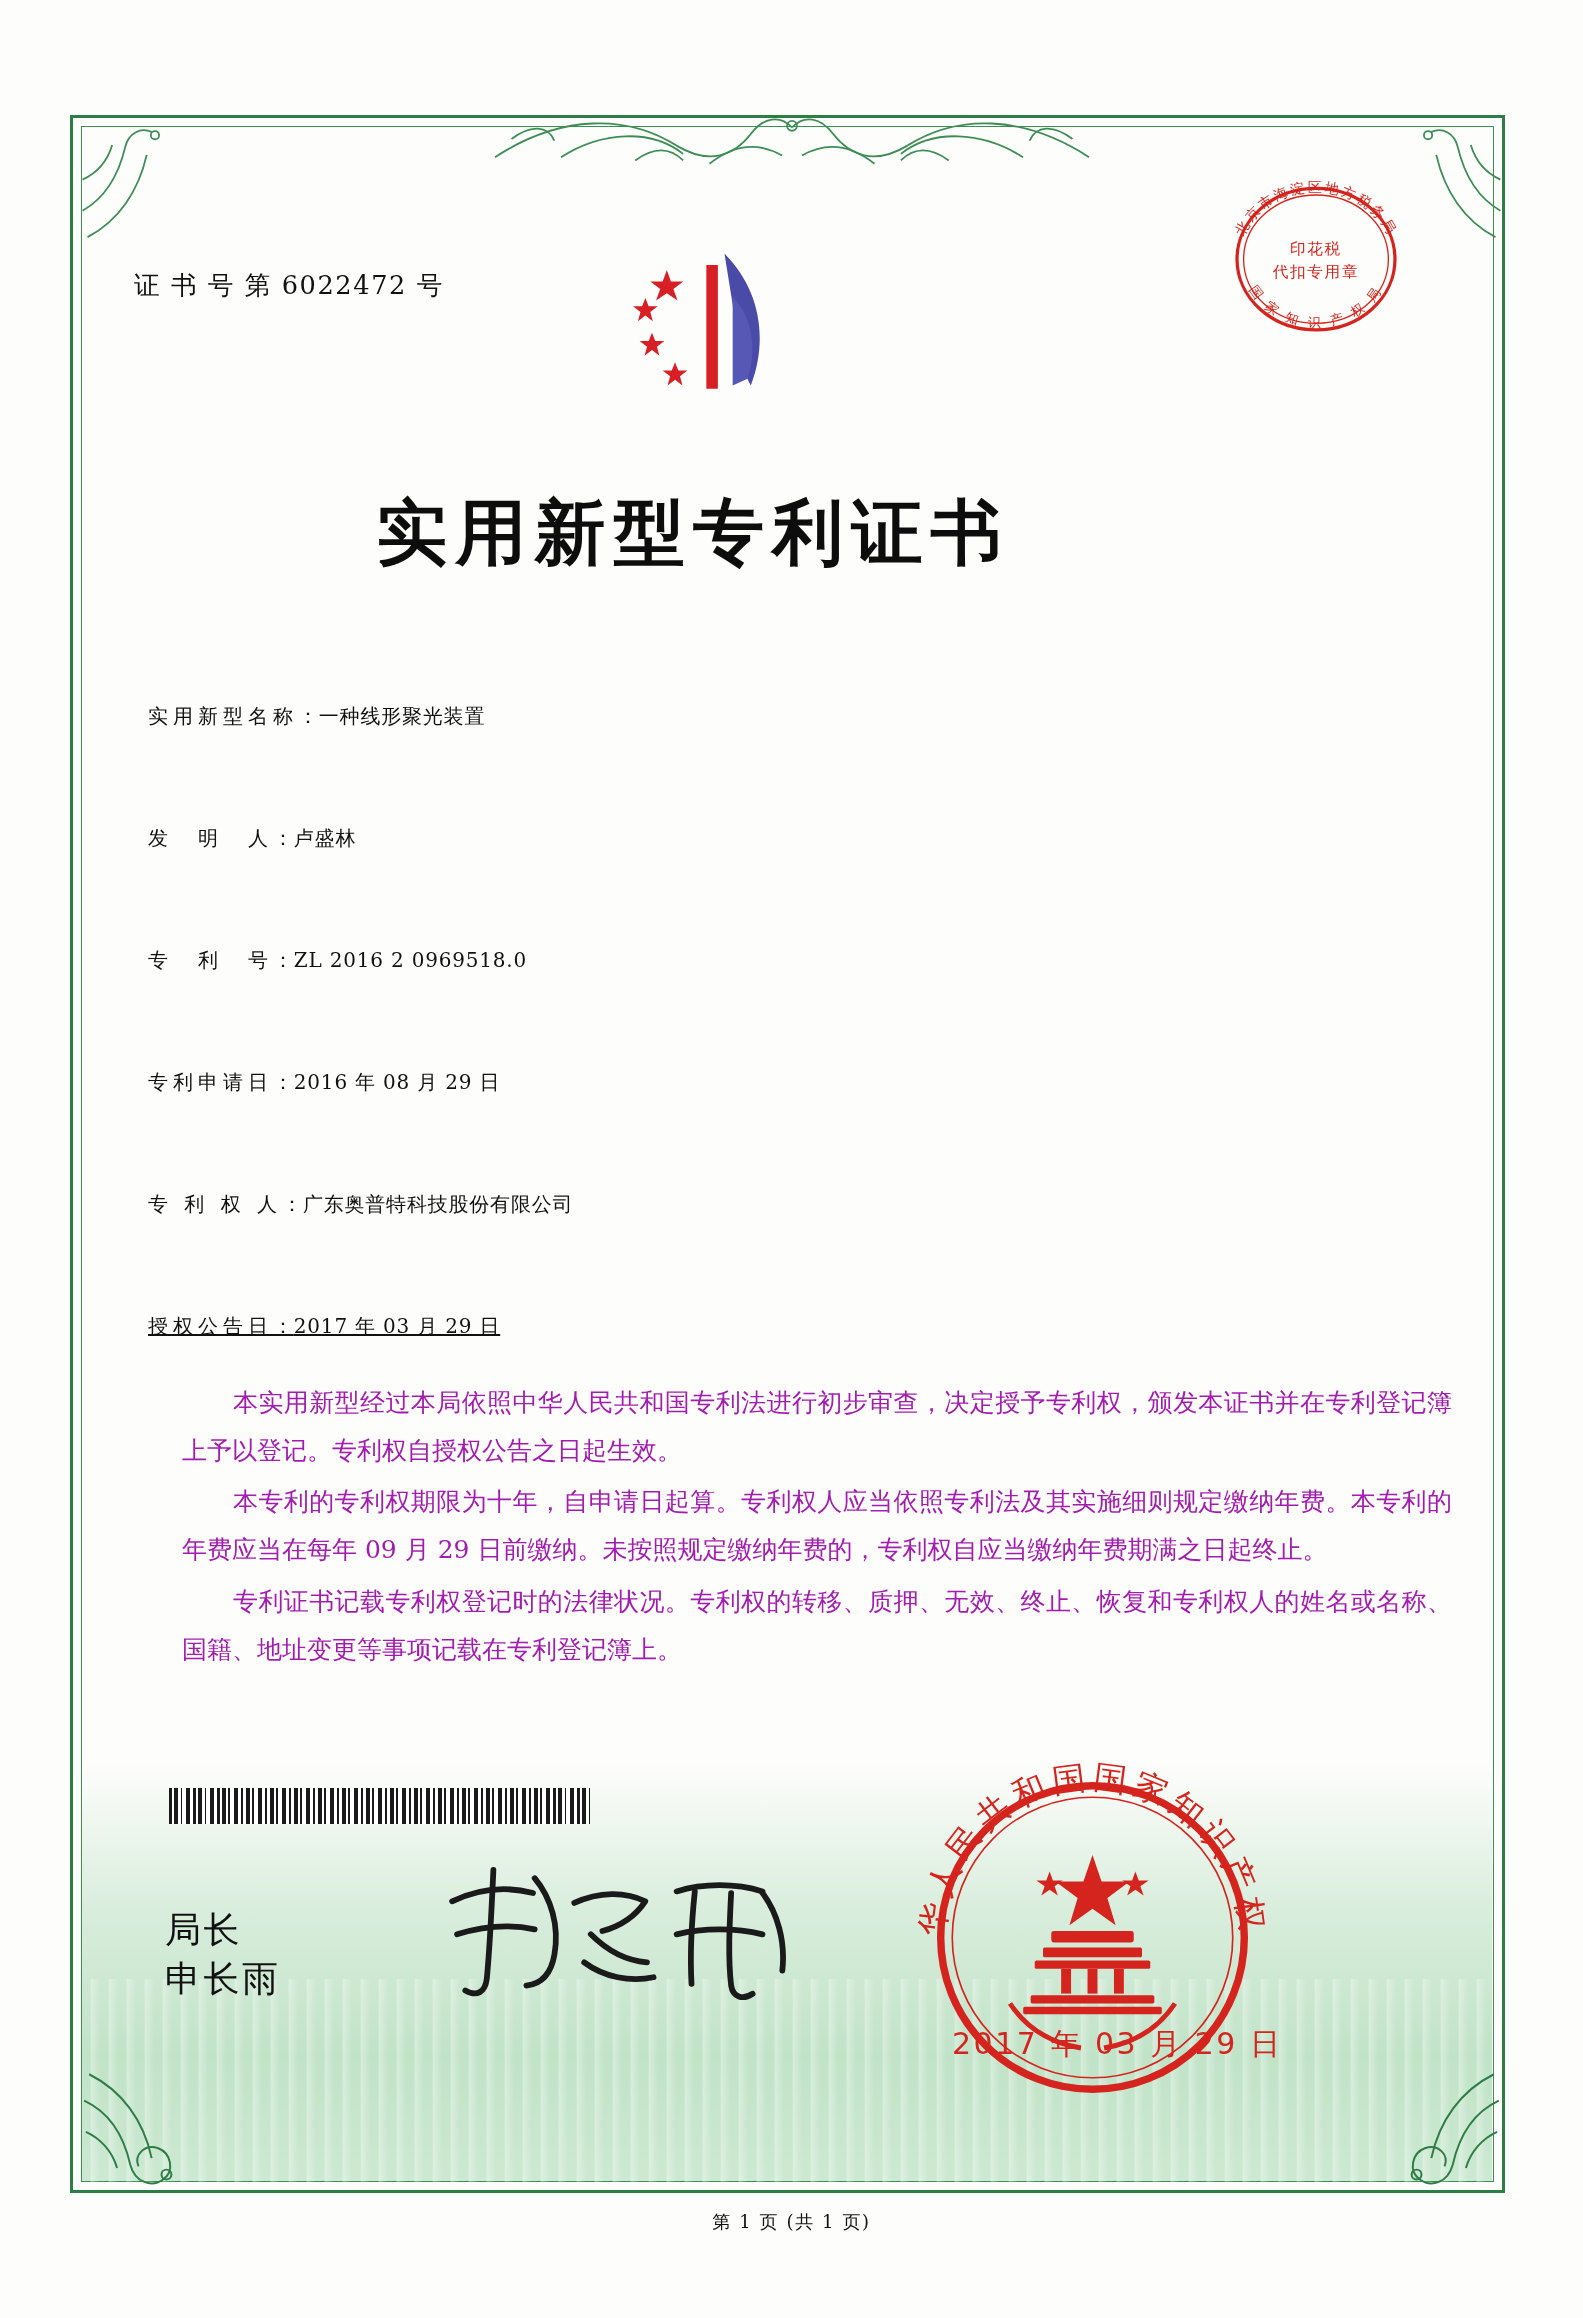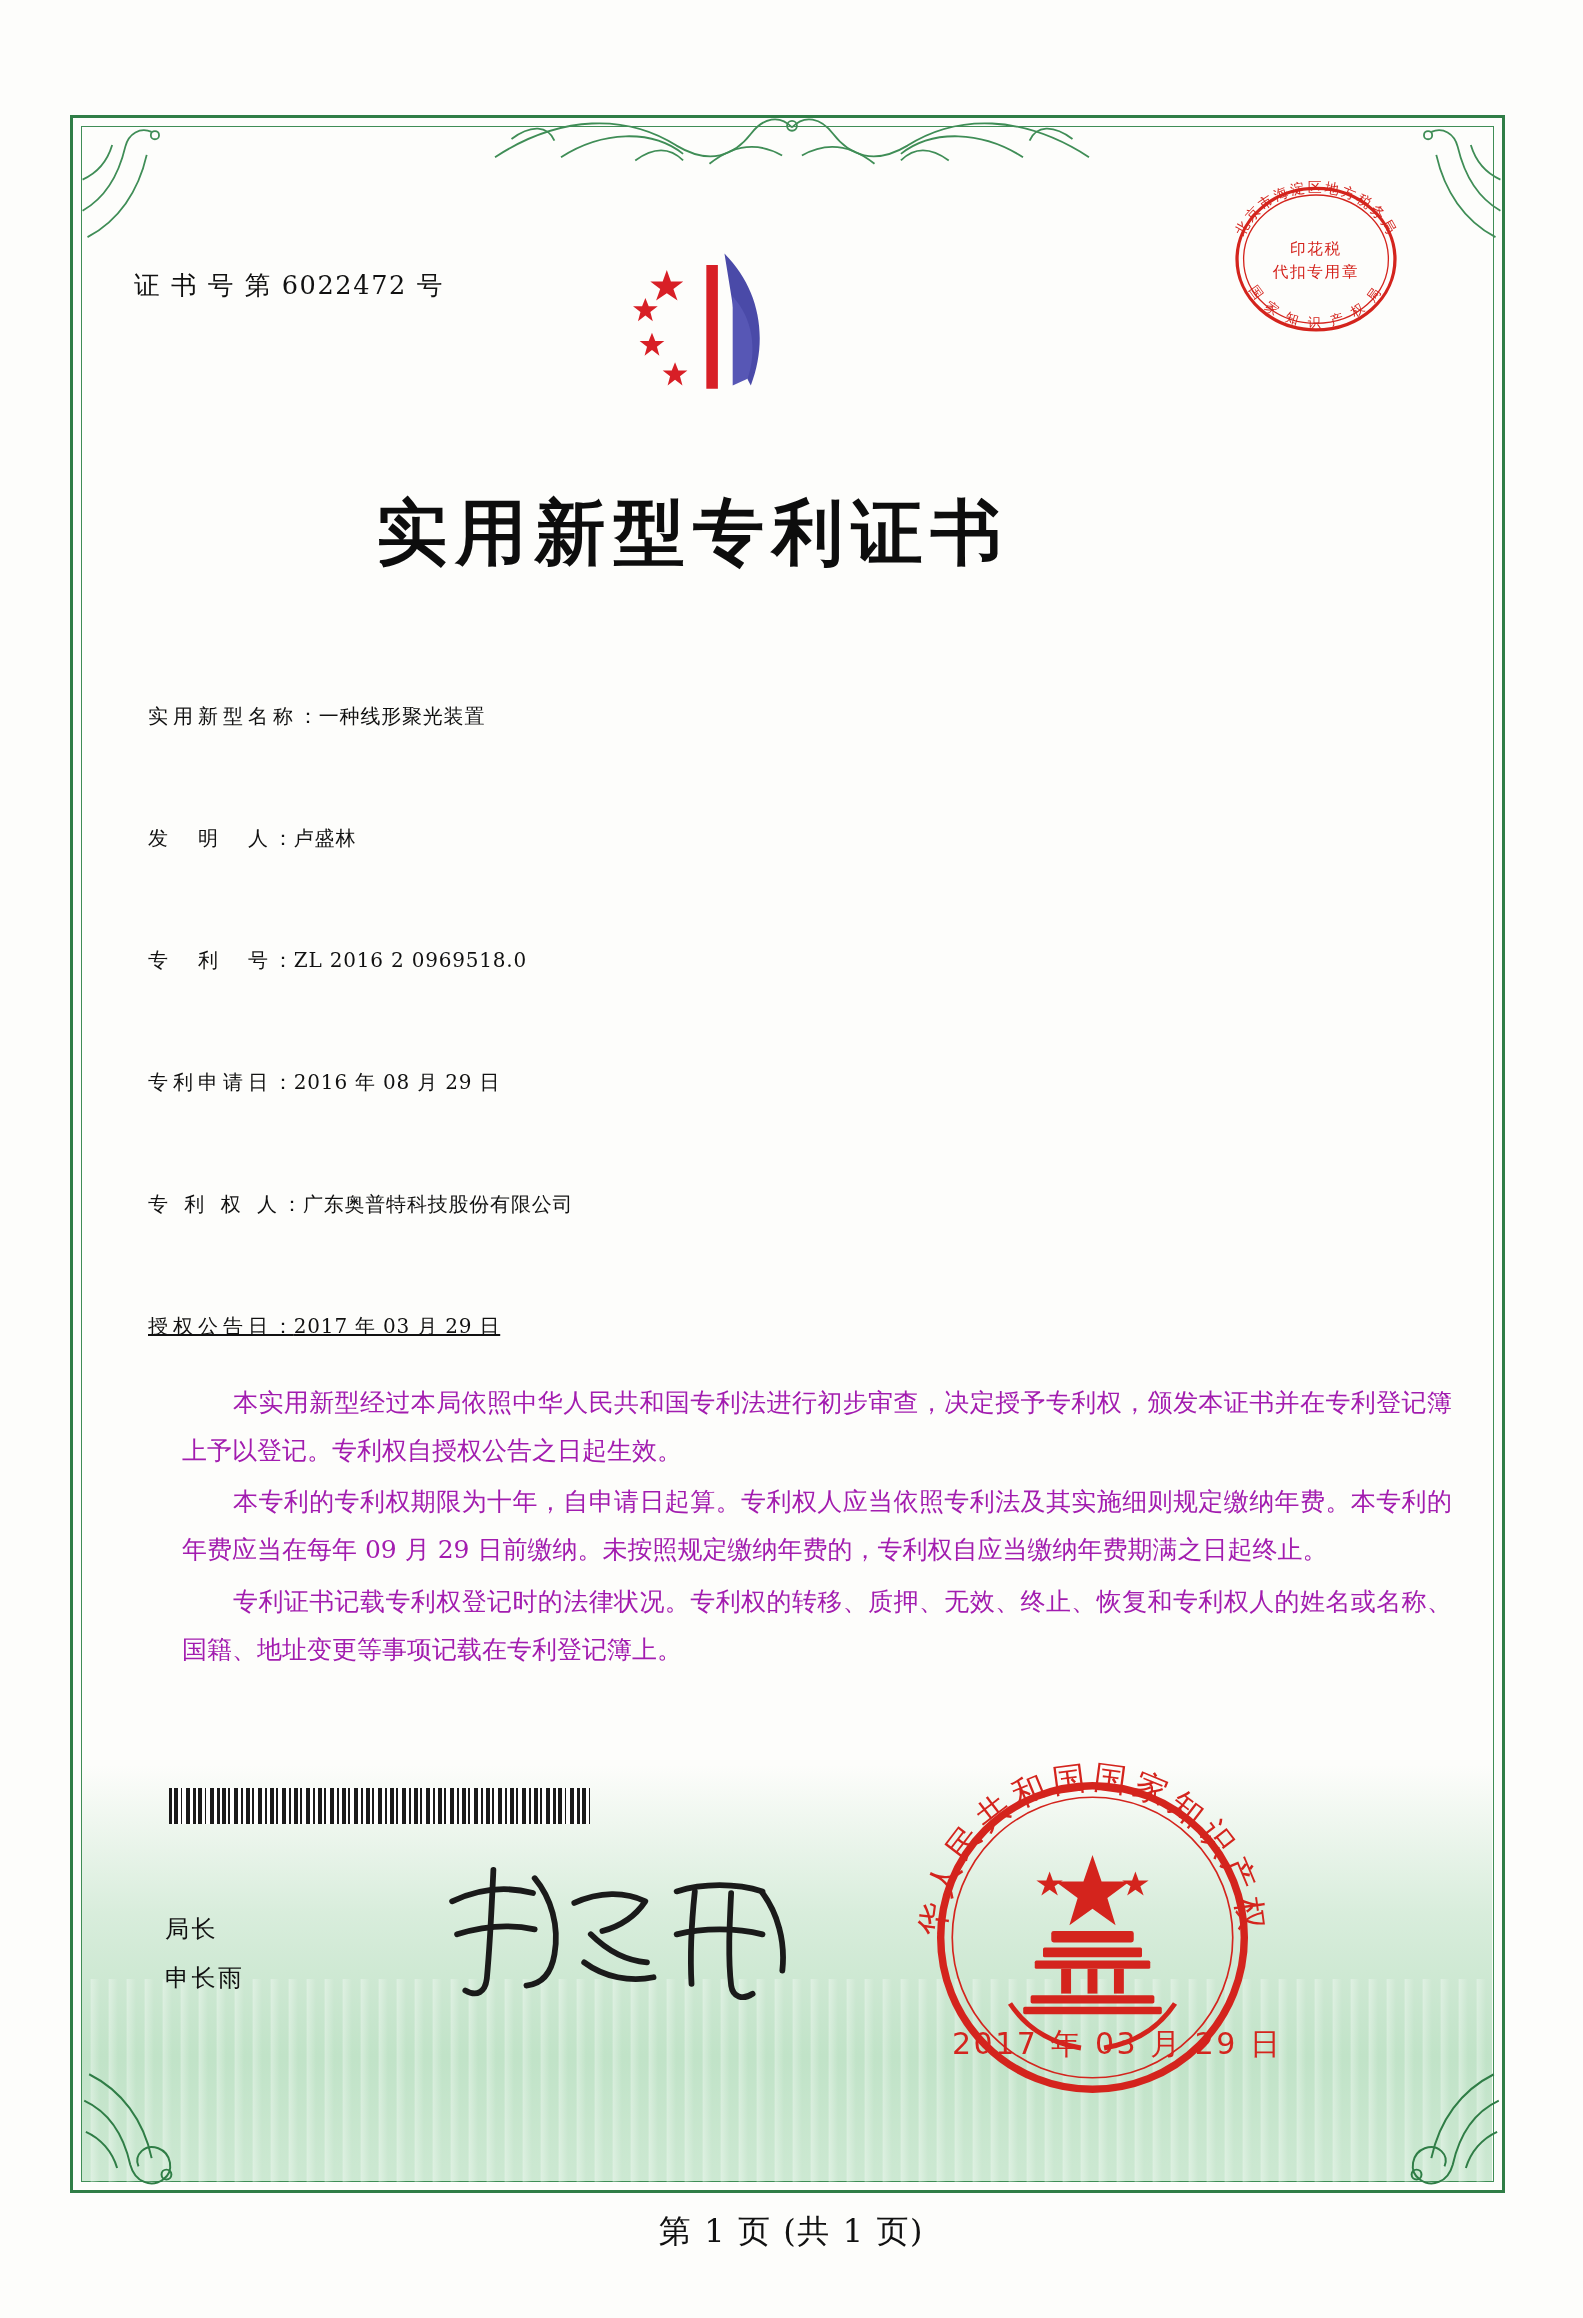--- a/index.html
+++ b/index.html
@@ -170,21 +170,21 @@
       #1a1a1a 5px, #1a1a1a 9px, #ffffff 9px, #ffffff 11.5px,
       #1a1a1a 11.5px, #1a1a1a 13px, #ffffff 13px, #ffffff 17.3px,
       #1a1a1a 17.3px, #1a1a1a 21.4px, #ffffff 21.4px, #ffffff 24px);
   }
 
   
   .sig-label {
     position: absolute;
     left: 165px;
     top: 1905px;
-    font-size: 24px;
+    font-size: 36px;
     letter-spacing: 2.5px;
     color: #111;
     line-height: 49px;
   }
   .signature {
     position: absolute;
     left: 429px;
     top: 1855px;
     width: 388px;
     height: 157px;
@@ -208,21 +208,21 @@
     white-space: nowrap;
     font-family: "DejaVu Sans", "Liberation Sans", sans-serif;
   }
 
   .page-footer {
     position: absolute;
     left: 0;
     top: 2210px;
     width: 1583px;
     text-align: center;
-    font-size: 32px;
+    font-size: 18px;
     color: #111;
     letter-spacing: 1.6px;
   }
 </style>
 </head>
 <body>
 
 <div class="page">
 
   <div class="frame-outer"></div>

